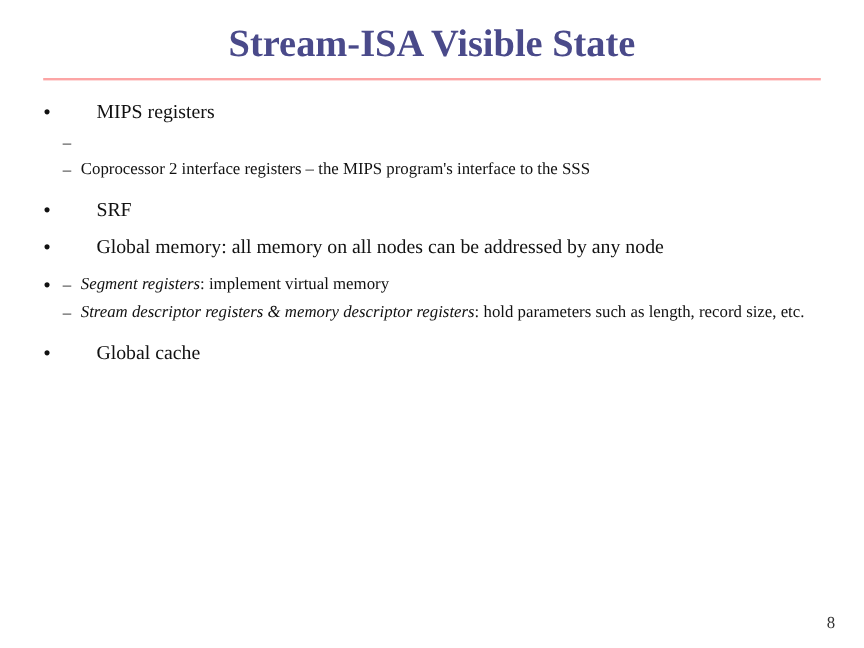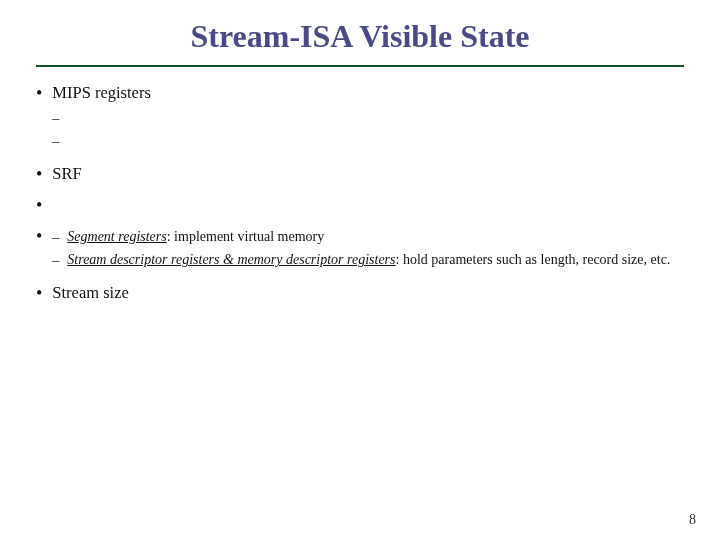--- a/index.html
+++ b/index.html
@@ -24,21 +24,21 @@
       display: flex;
       flex-direction: column;
     }
 
     .slide-title {
       text-align: center;
       font-size: 32px;
       color: #4a4a8a;
       font-weight: bold;
       padding: 18px 0 10px 0;
-      border-bottom: 2px solid #14532d;
+      border-bottom: 2px solid #fca5a5;
       margin-bottom: 14px;
       font-family: 'Times New Roman', Times, serif;
     }
 
     .slide-content {
       flex: 1;
       font-size: 16px;
       color: #111111;
       line-height: 1.5;
     }
@@ -63,20 +63,21 @@
     .bullet-dot {
       margin-right: 10px;
       font-size: 18px;
       line-height: 1.4;
       flex-shrink: 0;
     }
 
     .bullet-text {
       font-size: 16.5px;
       line-height: 1.45;
+      margin-left: 28px;
     }
 
     .sub-list {
       list-style: none;
       margin: 3px 0 4px 0;
       padding: 0;
     }
 
     .sub-item {
       display: flex;
@@ -90,21 +91,20 @@
       margin-right: 8px;
       flex-shrink: 0;
     }
 
     .sub-text {
       line-height: 1.4;
     }
 
     .italic {
       font-style: italic;
-      text-decoration: underline;
     }
 
     .page-number {
       position: absolute;
       bottom: 12px;
       right: 24px;
       font-size: 14px;
       color: #333;
     }
   </style>
@@ -121,52 +121,54 @@
       <li class="bullet-item">
         <span class="bullet-dot">•</span>
         <div>
           <span class="bullet-text">MIPS registers</span>
           <ul class="sub-list">
             <li class="sub-item">
               <span class="sub-dash">–</span>
             </li>
             <li class="sub-item">
               <span class="sub-dash">–</span>
+              <span class="sub-text">Coprocessor 2 interface registers – the MIPS program's interface to the SSS</span>
             </li>
           </ul>
         </div>
       </li>
 
       <li class="bullet-item">
         <span class="bullet-dot">•</span>
         <span class="bullet-text">SRF</span>
       </li>
 
       <li class="bullet-item">
         <span class="bullet-dot">•</span>
+        <span class="bullet-text">Global memory: all memory on all nodes can be addressed by any node</span>
       </li>
 
       <li class="bullet-item">
         <span class="bullet-dot">•</span>
         <div>
           <ul class="sub-list">
             <li class="sub-item">
               <span class="sub-dash">–</span>
               <span class="sub-text"><span class="italic">Segment registers</span>: implement virtual memory</span>
             </li>
             <li class="sub-item">
               <span class="sub-dash">–</span>
               <span class="sub-text"><span class="italic">Stream descriptor registers &amp; memory descriptor registers</span>: hold parameters such as length, record size, etc.</span>
             </li>
           </ul>
         </div>
       </li>
 
       <li class="bullet-item">
         <span class="bullet-dot">•</span>
-        <span class="bullet-text">Stream size</span>
+        <span class="bullet-text">Global cache</span>
       </li>
 
     </ul>
   </div>
 </div>
 
 <div class="page-number">8</div>
 
 </body></html>

